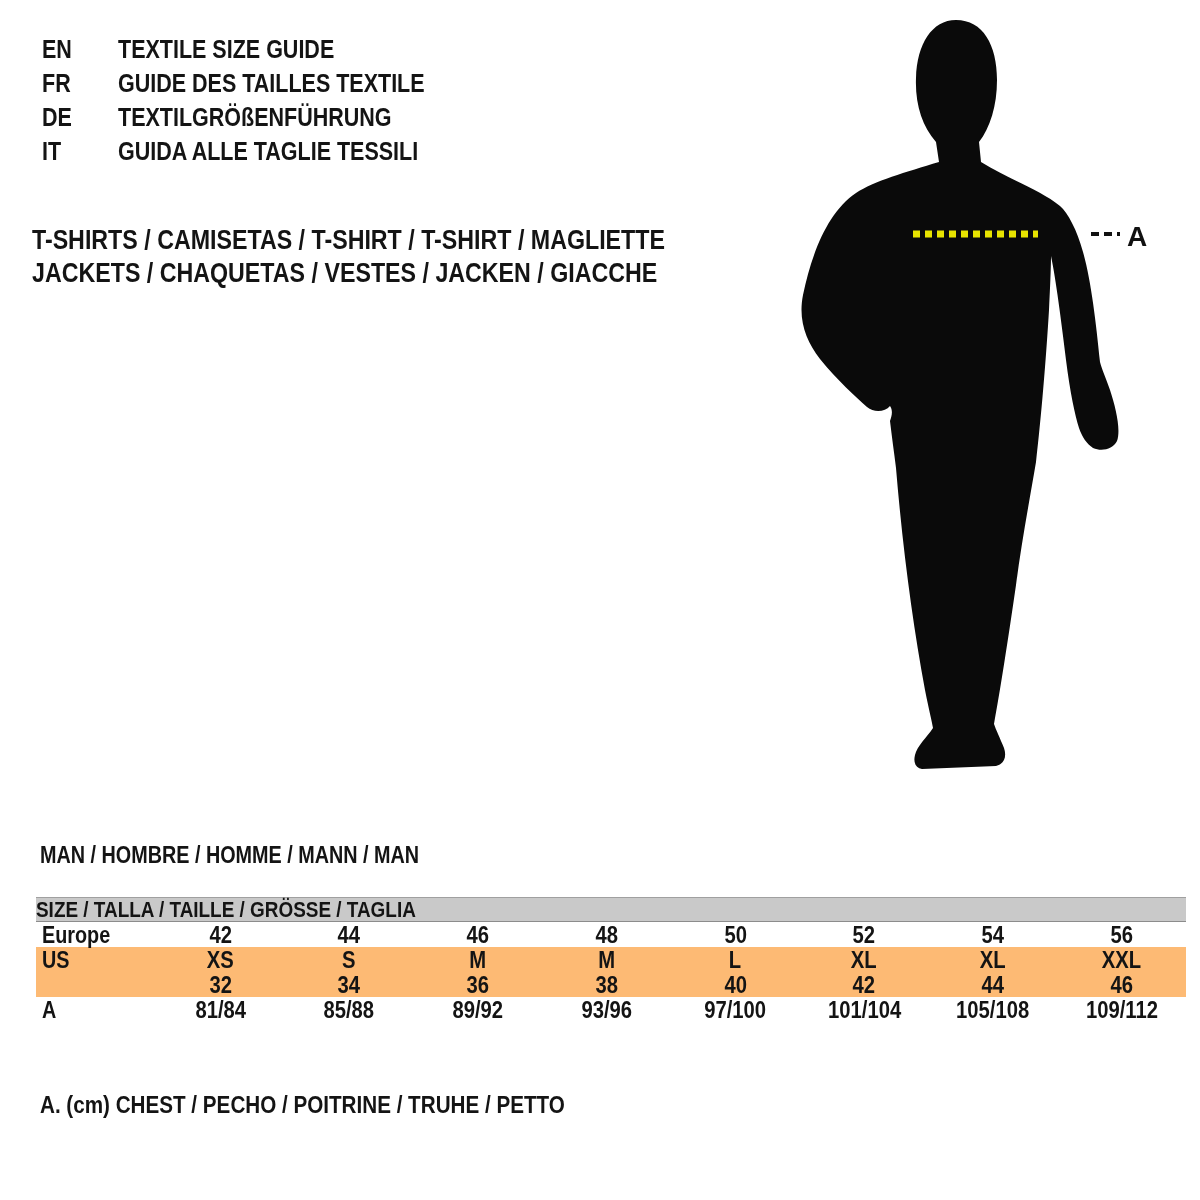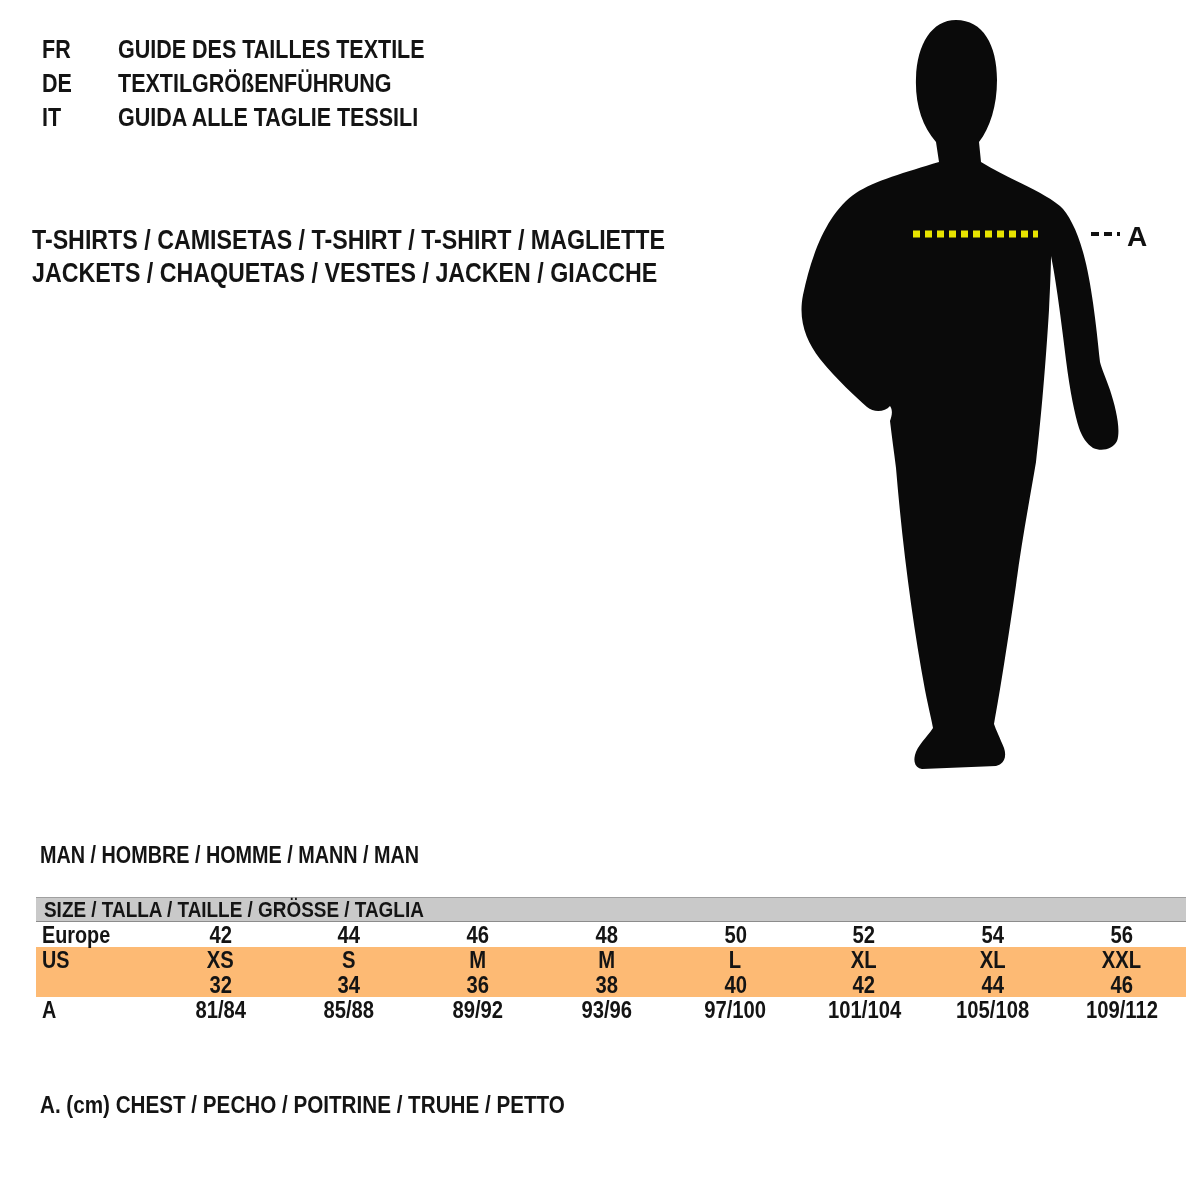--- a/index.html
+++ b/index.html
@@ -21,37 +21,41 @@
   
   .figure-svg{position:absolute;left:0;top:0;width:1200px;height:1200px;pointer-events:none;}
 
   
   .section-heading{position:absolute;left:40px;top:843px;font-size:23px;font-weight:700;line-height:24px;text-align:right;}
 
   
   .size-table{position:absolute;left:36px;top:897px;width:1150px;}
   .size-table .thead{
     height:25px;background:#c9c9c9;border-top:1px solid #a0a0a0;border-bottom:1px solid #8c8c8c;
-    box-sizing:border-box;display:flex;align-items:center;padding-left:8px;
+    box-sizing:border-box;display:flex;align-items:center;
     font-size:22px;font-weight:700;
   }
   .trow{display:grid;grid-template-columns:120px repeat(8,1fr);height:25px;align-items:center;}
   .trow.gray{background:#fdba74;}
   .trow .lbl{padding-left:6px;text-align:left;font-size:23px;font-weight:700;}
   .trow .val{text-align:center;font-size:23px;font-weight:700;}
 
   
   .footnote{position:absolute;left:40px;top:1092px;font-size:24px;font-weight:700;line-height:26px;}
 </style>
 </head>
 <body>
 
 <div class="canvas">
 
   <div class="lang-block">
+    <div class="lang-row">
+      <span class="code cond">EN</span>
+      <span class="label cond">TEXTILE SIZE GUIDE</span>
+    </div>
     <div class="lang-row">
       <span class="code cond">FR</span>
       <span class="label cond">GUIDE DES TAILLES TEXTILE</span>
     </div>
     <div class="lang-row">
       <span class="code cond">DE</span>
       <span class="label cond">TEXTILGRÖßENFÜHRUNG</span>
     </div>
     <div class="lang-row">
       <span class="code cond">IT</span>

